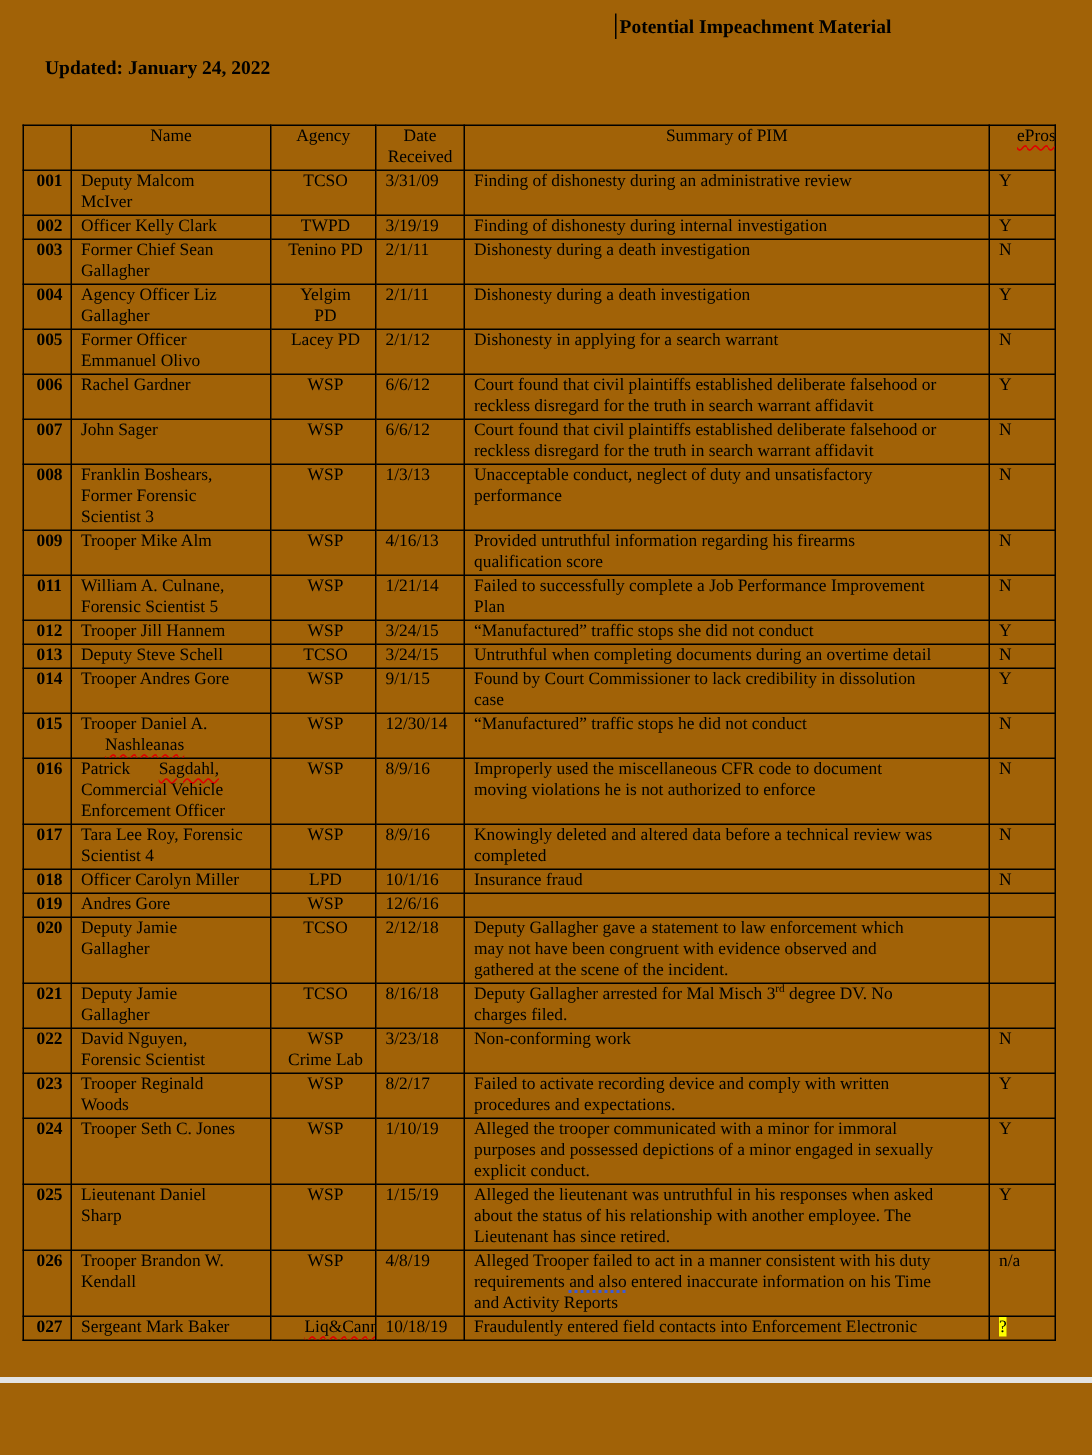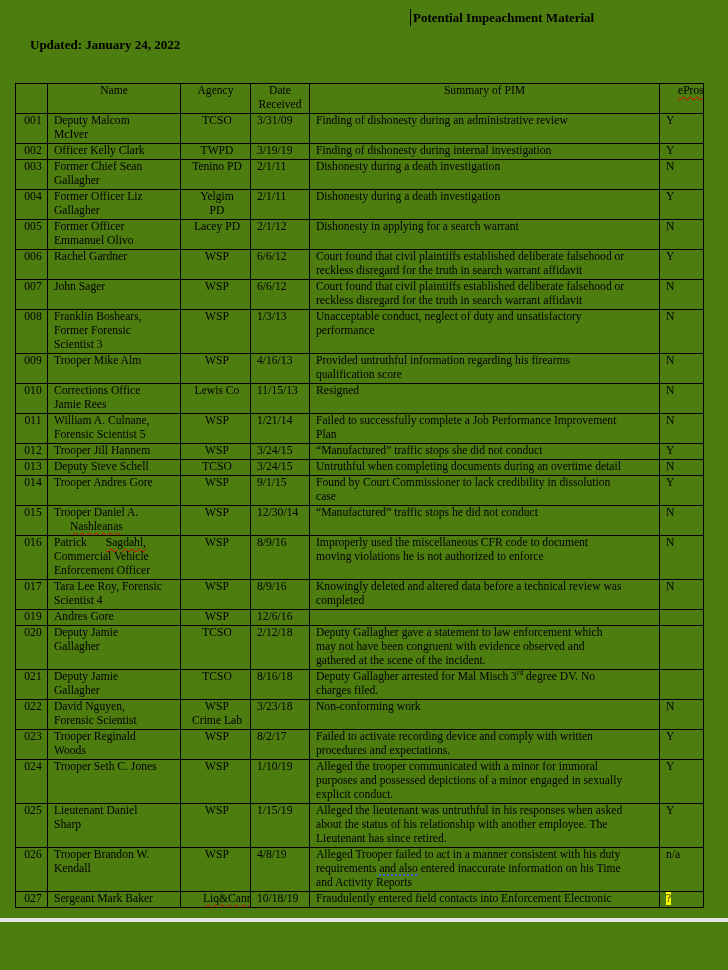--- a/index.html
+++ b/index.html
@@ -1,20 +1,20 @@
 <!DOCTYPE html>
 <html><head>
 <meta charset="utf-8">
 <style>
   html, body { margin: 0; padding: 0; background: #ffffff; }
   .page {
     position: relative;
     width: 728px;
     height: 970px;
-    background: #4d7c0f;
+    background: #a16207;
     font-family: "Liberation Serif", serif;
     color: #000;
     overflow: hidden;
   }
   .doc-title {
     position: absolute;
     left: 413px;
     top: 10px;
     font-size: 13px;
     font-weight: bold;
@@ -58,21 +58,21 @@
     line-height: 14px;
     padding: 0 3px 1px 6px;
     white-space: pre-wrap;
     overflow: hidden;
   }
   table.pim th {
     font-weight: normal;
     text-align: center;
     padding: 0 2px 1px 2px;
   }
-  td.cell-num    { text-align: center; padding: 0 1px 1px 1px; }
+  td.cell-num    { text-align: center; padding: 0 1px 1px 1px; font-weight: bold; }
   td.cell-agency { text-align: center; padding: 0 2px 1px 2px; }
   td.cell-date   { padding-left: 5px; margin-top: 12px; }
   td.cell-epros  { padding-left: 7px; }
 
   .m-spell {
     text-decoration: underline;
     text-decoration-style: wavy;
     text-decoration-color: #e00000;
     text-decoration-thickness: 1px;
     text-underline-offset: 2px;
@@ -150,21 +150,21 @@
       <td class="cell-num">003</td>
       <td class="cell-name">Former Chief Sean
 Gallagher</td>
       <td class="cell-agency">Tenino PD</td>
       <td class="cell-date">2/1/11</td>
       <td class="cell-summary">Dishonesty during a death investigation</td>
       <td class="cell-epros">N</td>
     </tr>
         <tr>
       <td class="cell-num">004</td>
-      <td class="cell-name">Former Officer Liz
+      <td class="cell-name">Agency Officer Liz
 Gallagher</td>
       <td class="cell-agency">Yelgim
 PD</td>
       <td class="cell-date">2/1/11</td>
       <td class="cell-summary">Dishonesty during a death investigation</td>
       <td class="cell-epros">Y</td>
     </tr>
         <tr>
       <td class="cell-num">005</td>
       <td class="cell-name">Former Officer
@@ -206,29 +206,20 @@
         <tr>
       <td class="cell-num">009</td>
       <td class="cell-name">Trooper Mike Alm</td>
       <td class="cell-agency">WSP</td>
       <td class="cell-date">4/16/13</td>
       <td class="cell-summary">Provided untruthful information regarding his firearms
 qualification score</td>
       <td class="cell-epros">N</td>
     </tr>
         <tr>
-      <td class="cell-num">010</td>
-      <td class="cell-name">Corrections Office
-Jamie Rees</td>
-      <td class="cell-agency">Lewis Co</td>
-      <td class="cell-date">11/15/13</td>
-      <td class="cell-summary">Resigned</td>
-      <td class="cell-epros">N</td>
-    </tr>
-        <tr>
       <td class="cell-num">011</td>
       <td class="cell-name">William A. Culnane,
 Forensic Scientist 5</td>
       <td class="cell-agency">WSP</td>
       <td class="cell-date">1/21/14</td>
       <td class="cell-summary">Failed to successfully complete a Job Performance Improvement
 Plan</td>
       <td class="cell-epros">N</td>
     </tr>
         <tr>
@@ -277,20 +268,28 @@
       <td class="cell-epros">N</td>
     </tr>
         <tr>
       <td class="cell-num">017</td>
       <td class="cell-name">Tara Lee Roy, Forensic
 Scientist 4</td>
       <td class="cell-agency">WSP</td>
       <td class="cell-date">8/9/16</td>
       <td class="cell-summary">Knowingly deleted and altered data before a technical review was
 completed</td>
+      <td class="cell-epros">N</td>
+    </tr>
+        <tr>
+      <td class="cell-num">018</td>
+      <td class="cell-name">Officer Carolyn Miller</td>
+      <td class="cell-agency">LPD</td>
+      <td class="cell-date">10/1/16</td>
+      <td class="cell-summary">Insurance fraud</td>
       <td class="cell-epros">N</td>
     </tr>
         <tr>
       <td class="cell-num">019</td>
       <td class="cell-name">Andres Gore</td>
       <td class="cell-agency">WSP</td>
       <td class="cell-date">12/6/16</td>
       <td class="cell-summary"></td>
       <td class="cell-epros"></td>
     </tr>

